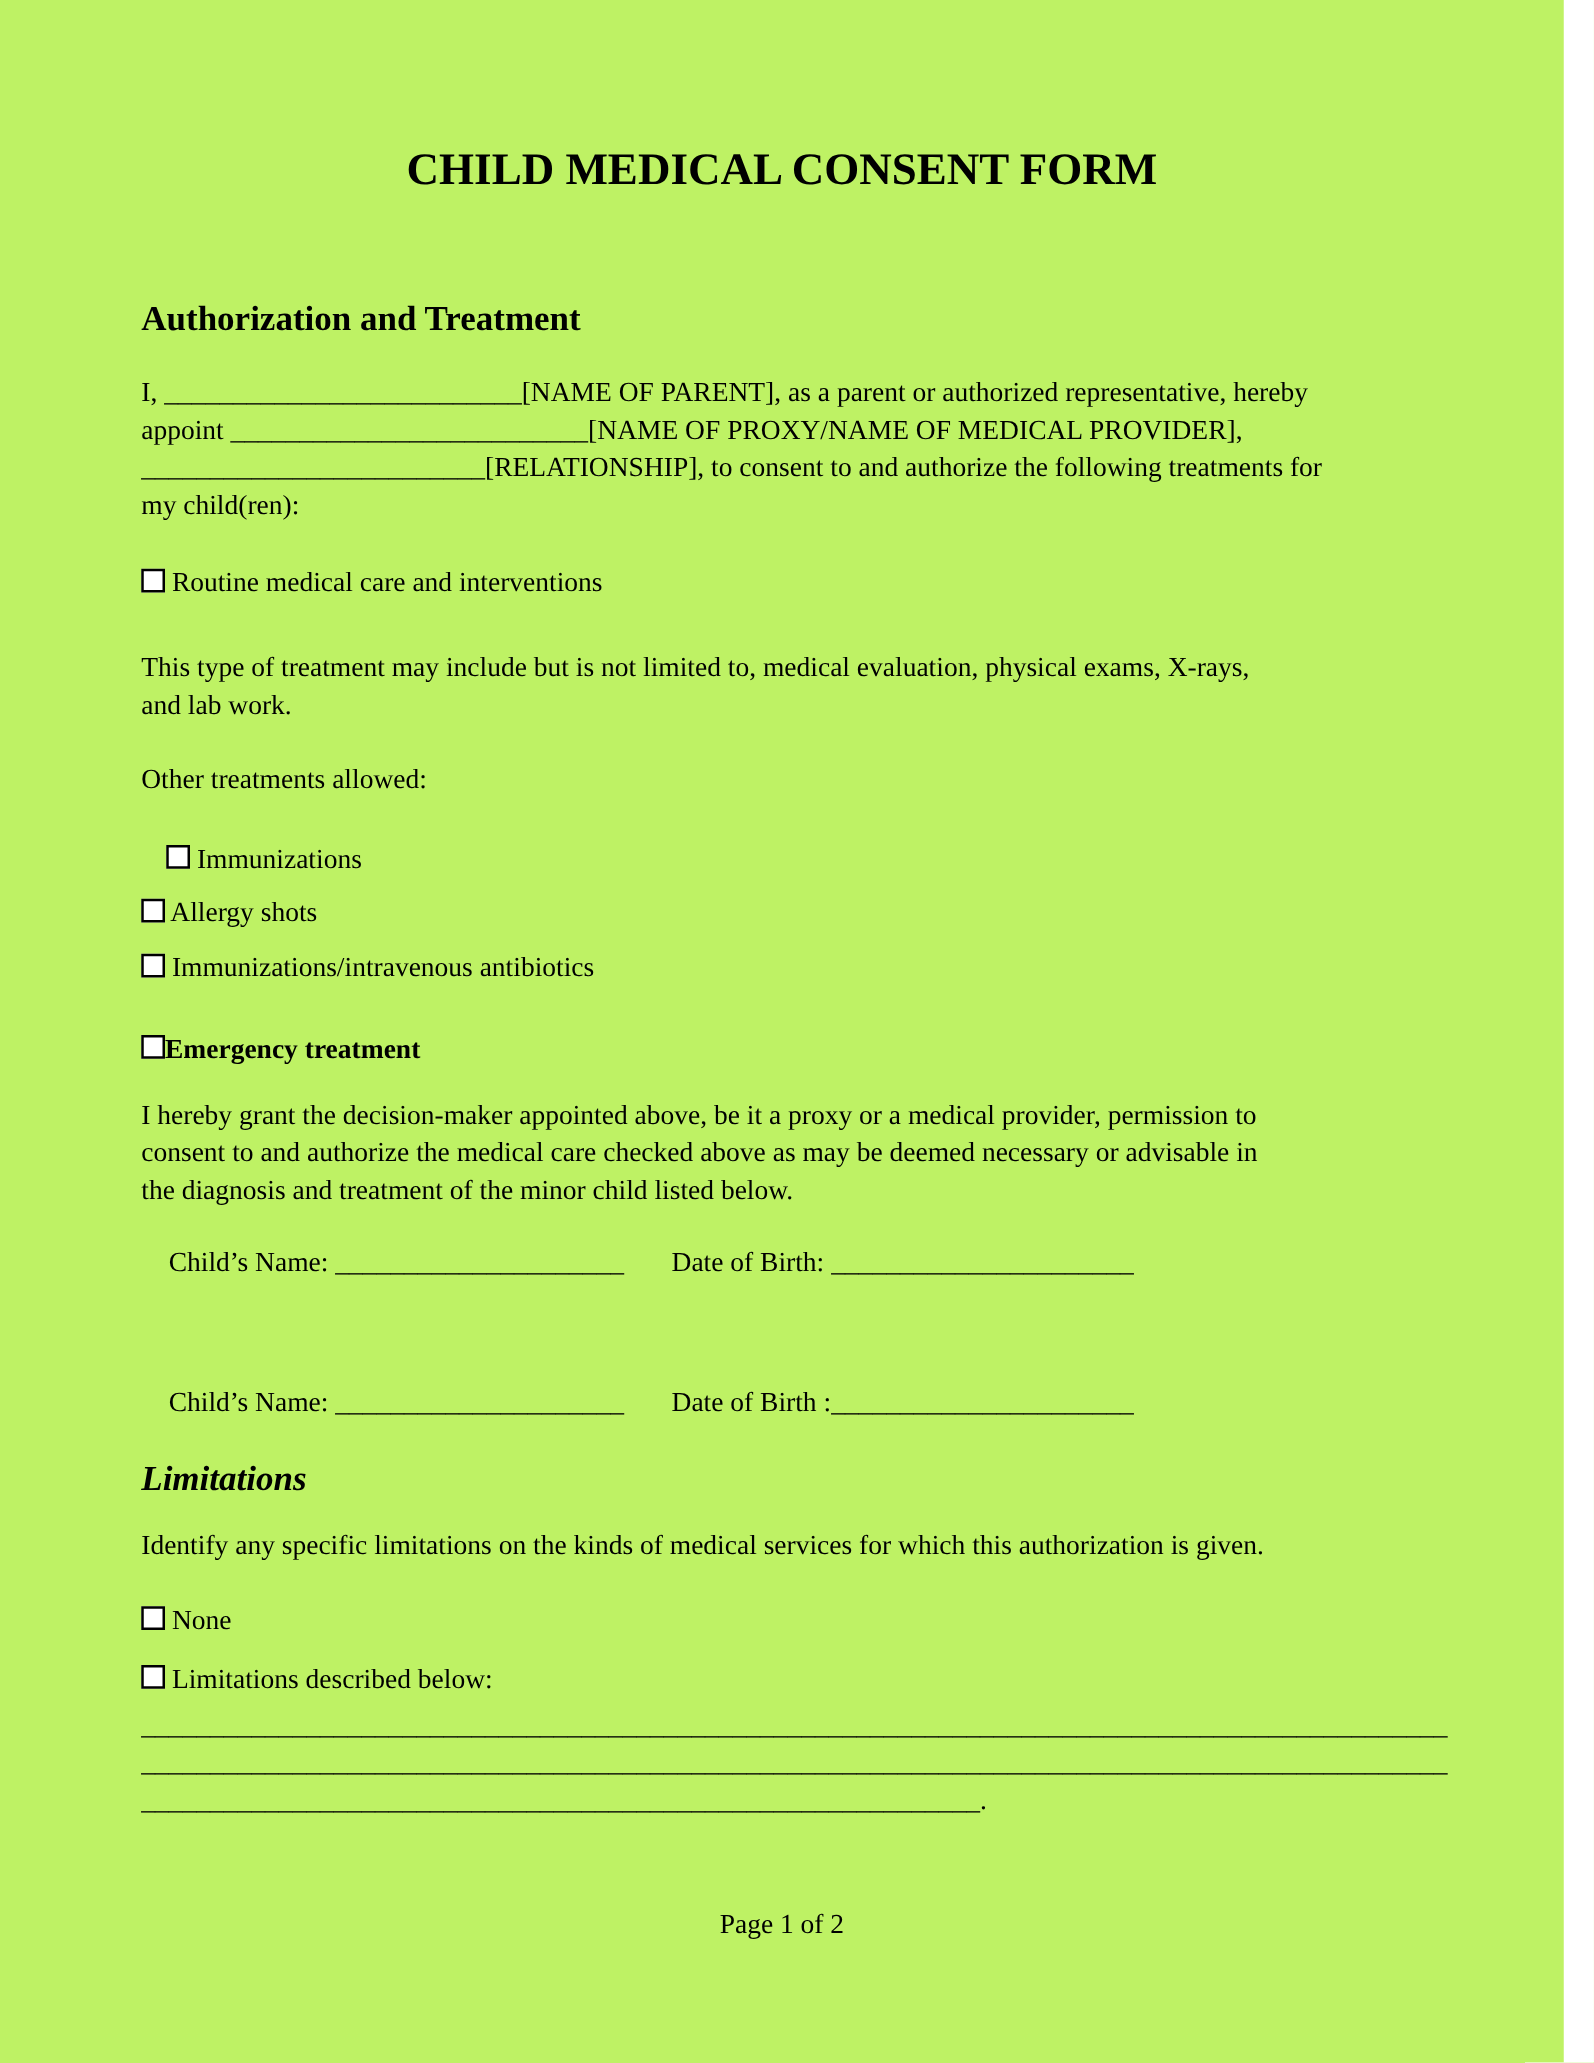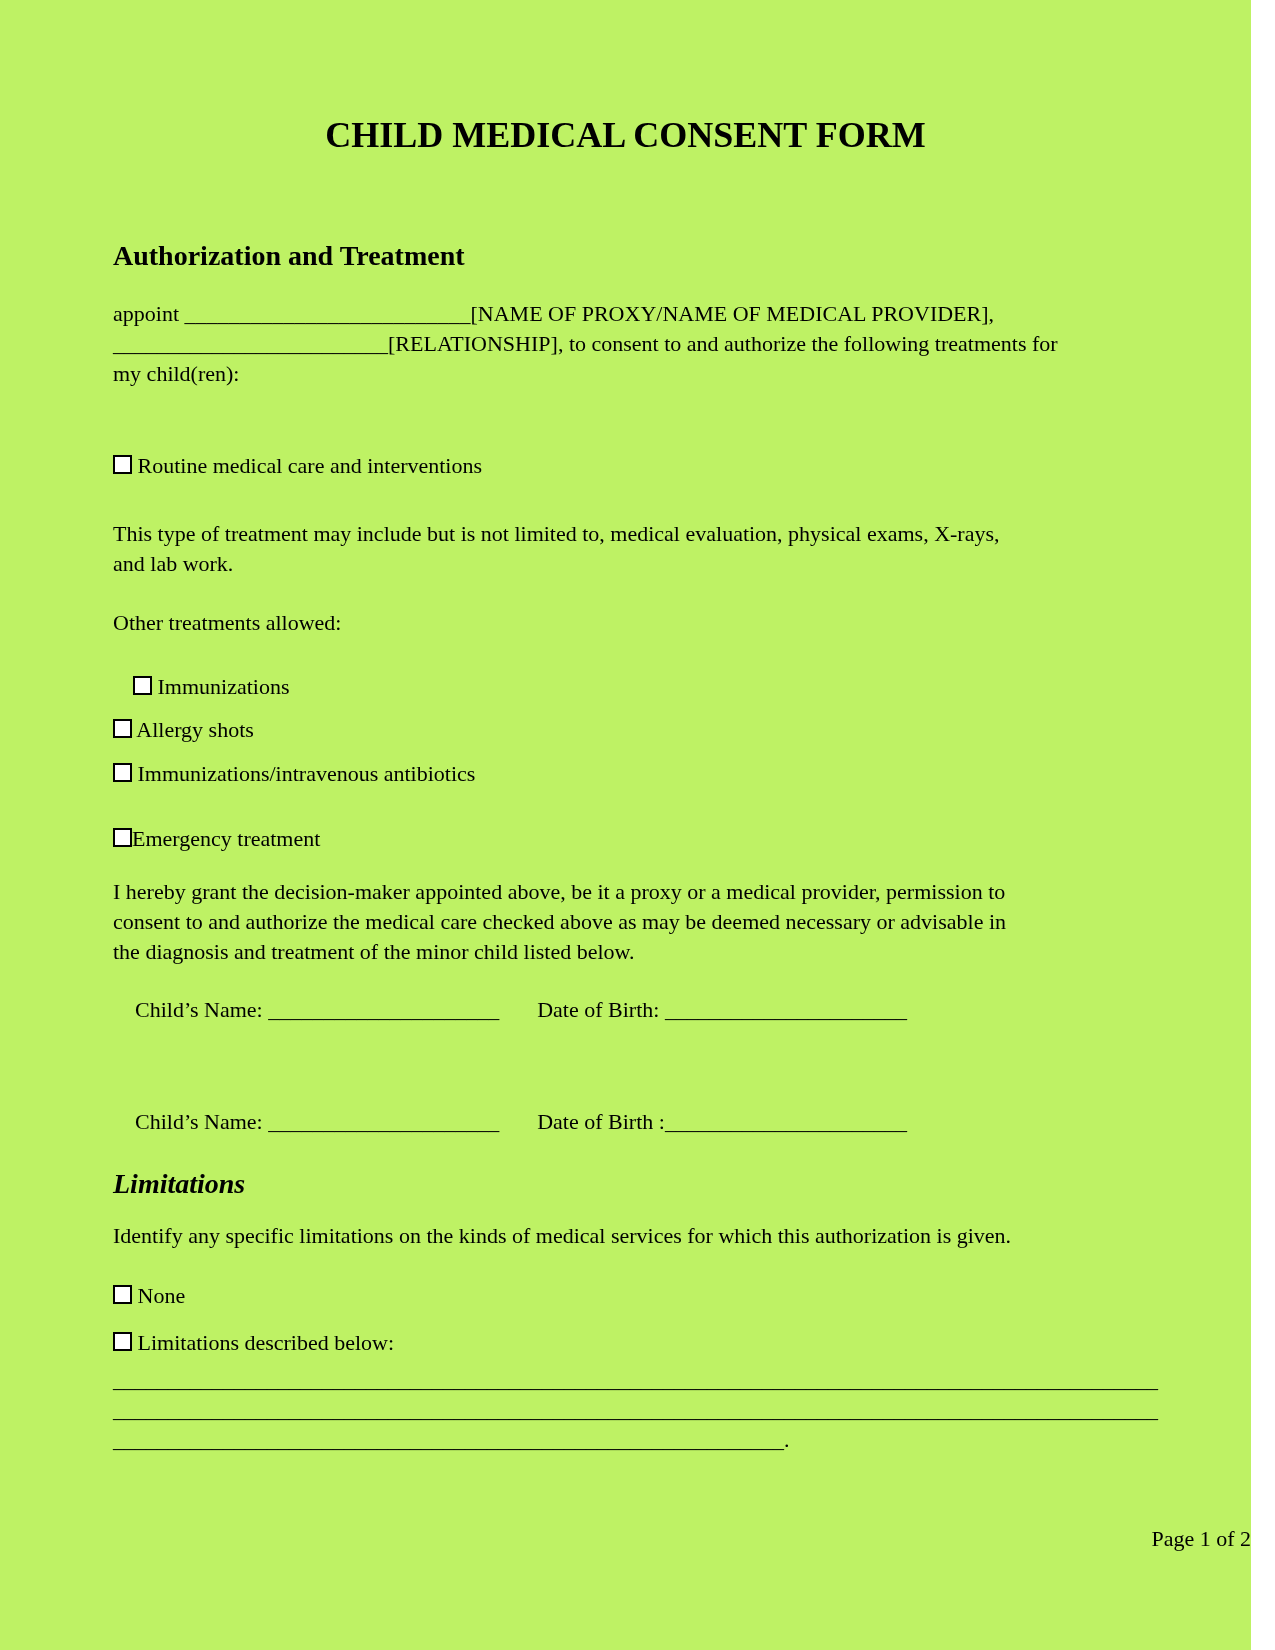--- a/index.html
+++ b/index.html
@@ -23,29 +23,29 @@
   }
   .h-auth{top:238px;}
   .h-lim{top:1166px;font-style:italic;}
   .p-intro{top:299px;}
   .i-routine{top:451px;}
   .p-note{top:519px;}
   .l-other{top:608px;}
   .i-opt0{top:672px;padding-left:20px;}
   .i-opt1{top:715px;}
   .i-opt2{top:759px;}
-  .i-opt3{top:824px;}
+  .i-opt3{top:824px;font-weight:bold;}
   .p-grant{top:877px;}
   .row-child0{top:965px;}
   .row-child1{top:1077px;}
   .l-identify{top:1221px;}
   .i-none{top:1281px;}
   .i-limbelow{top:1328px;}
   .p-blanks{top:1365px;}
-  .footer{left:0;right:0;text-align:right;top:1524px;white-space:pre;}
+  .footer{left:0;right:0;text-align:center;top:1524px;white-space:pre;}
   .cb{
     display:inline-block;
     width:15px;height:15px;
     border:2px solid #000;
     vertical-align:-1px;
     background:#fff;
   }
   .cb-label{white-space:pre;}
   .child-row{white-space:pre;}
   .dob-group{margin-left:38px;}
@@ -54,20 +54,21 @@
 </head>
 <body>
 
 <div class="page">
 
   <div class="abs title">CHILD MEDICAL CONSENT FORM</div>
 
   <div class="abs section-heading h-auth">Authorization and Treatment</div>
 
   <div class="abs p-intro">
+    <div class="line">I, __________________________[NAME OF PARENT], as a parent or authorized representative, hereby</div>
     <div class="line">appoint __________________________[NAME OF PROXY/NAME OF MEDICAL PROVIDER],</div>
     <div class="line">_________________________[RELATIONSHIP], to consent to and authorize the following treatments for</div>
     <div class="line">my child(ren):</div>
   </div>
 
   <div class="abs i-routine">
     <span class="cb"></span><span class="cb-label"> Routine medical care and interventions</span>
   </div>
 
   <div class="abs p-note">

